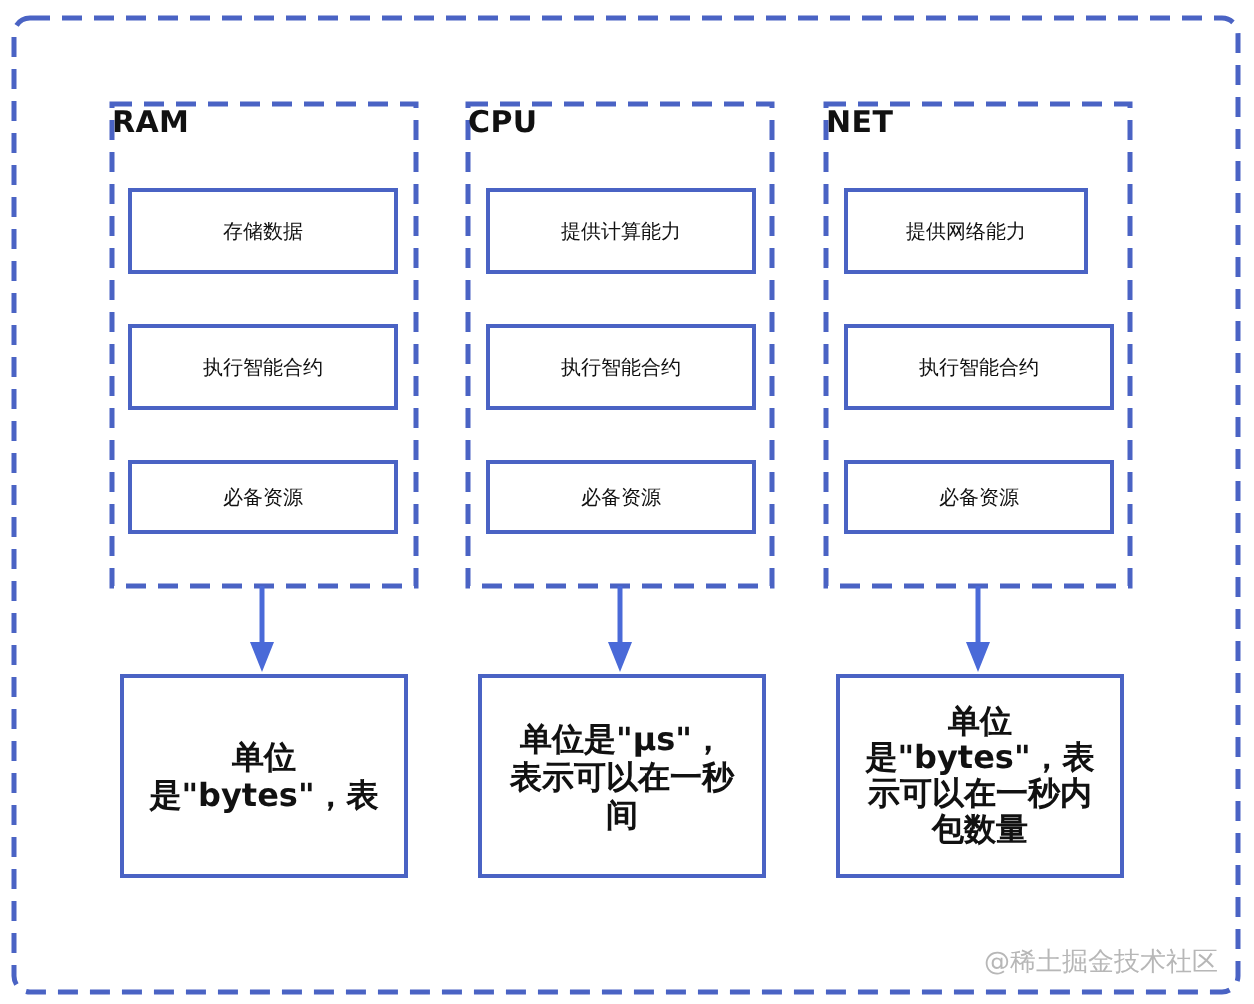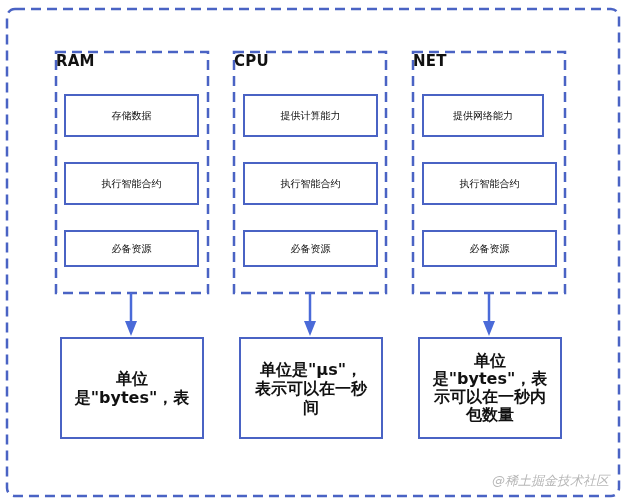--- a/index.html
+++ b/index.html
@@ -77,13 +77,13 @@
 
 <div class="note-box" style="left:418px; top:337px; width:144px; height:102px; line-height:18px;">
   <div>
     <div>单位</div>
     <div>是"bytes"，表</div>
     <div>示可以在一秒内</div>
     <div>包数量</div>
   </div>
 </div>
 
-<div class="watermark" style="left:492px; top:472px;font-style:italic;">@稀土掘金技术社区</div>
+<div class="watermark" style="left:492px; top:472px;">@稀土掘金技术社区</div>
 
 </body></html>

